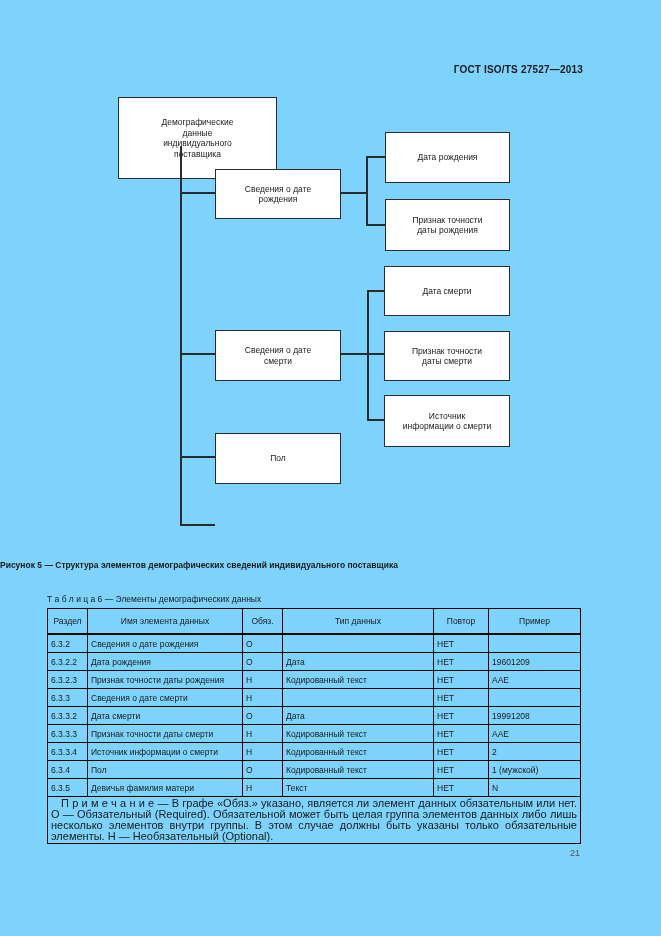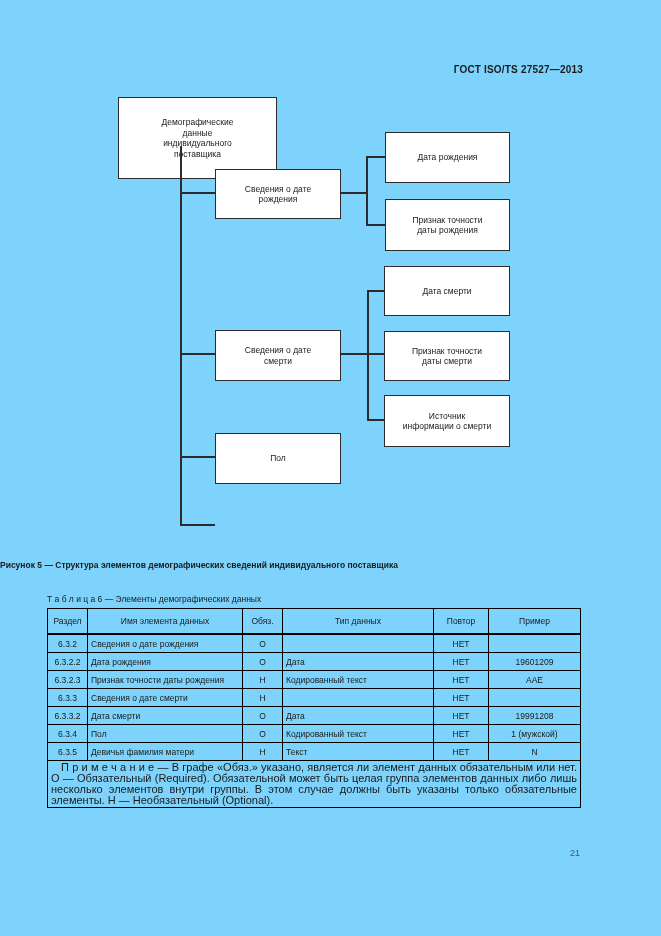--- a/index.html
+++ b/index.html
@@ -33,21 +33,21 @@
     font-size:8.5px;
   }
   table.data th,table.data td{
     border:1px solid #000;padding:1px 3px;overflow:hidden;
   }
   table.data th{
     height:22px;font-weight:normal;text-align:center;vertical-align:middle;font-size:8.5px;
   }
   table.data thead th{border-bottom:2px solid #000;}
   table.data tbody td{height:15px;vertical-align:middle;}
-  td.col0,td.col2,td.col4,td.col5{text-align:center;}
+  td.col0,td.col2,td.col4,td.col5{text-align:left;}
   td.col1,td.col3{text-align:left;padding-left:7px;}
   td.note-cell{
     text-align:justify;font-size:11px;line-height:11px;
     padding:4px 6px 6px 6px;text-indent:10px;height:auto;
   }
   .page-number{position:absolute;top:848px;left:0;width:580px;text-align:right;font-size:9px;color:#555;}
 </style>
 </head>
 <body>
 
@@ -153,20 +153,36 @@
         </tr>
         <tr>
           <td class="col0">6.3.3.2</td>
           <td class="col1">Дата смерти</td>
           <td class="col2">О</td>
           <td class="col3">Дата</td>
           <td class="col4">НЕТ</td>
           <td class="col5">19991208</td>
         </tr>
         <tr>
+          <td class="col0">6.3.3.3</td>
+          <td class="col1">Признак точности даты смерти</td>
+          <td class="col2">Н</td>
+          <td class="col3">Кодированный текст</td>
+          <td class="col4">НЕТ</td>
+          <td class="col5">AAE</td>
+        </tr>
+        <tr>
+          <td class="col0">6.3.3.4</td>
+          <td class="col1">Источник информации о смерти</td>
+          <td class="col2">Н</td>
+          <td class="col3">Кодированный текст</td>
+          <td class="col4">НЕТ</td>
+          <td class="col5">2</td>
+        </tr>
+        <tr>
           <td class="col0">6.3.4</td>
           <td class="col1">Пол</td>
           <td class="col2">О</td>
           <td class="col3">Кодированный текст</td>
           <td class="col4">НЕТ</td>
           <td class="col5">1 (мужской)</td>
         </tr>
         <tr>
           <td class="col0">6.3.5</td>
           <td class="col1">Девичья фамилия матери</td>

